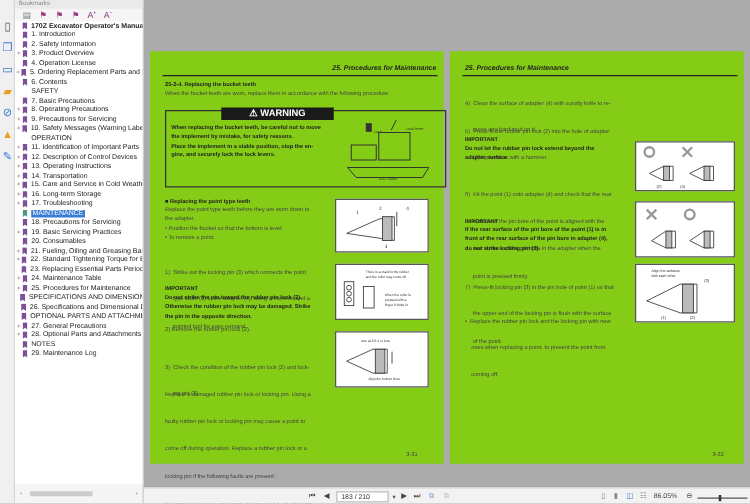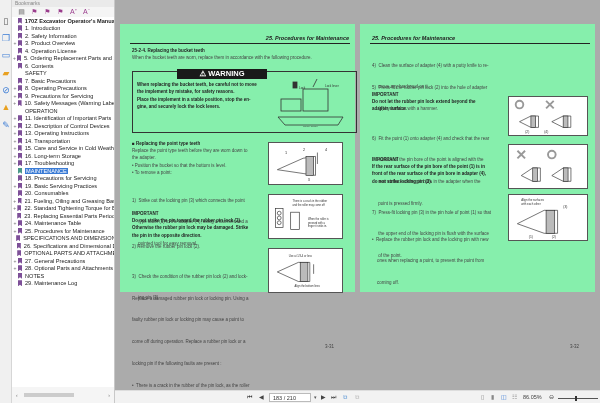--- a/index.html
+++ b/index.html
@@ -13,21 +13,21 @@
 #tree{position:absolute;top:17px;left:0;width:102px;height:370px;background:#fff;overflow:hidden}
 .node{height:7.5px;display:flex;align-items:center;font-size:5.6px;color:#222;white-space:nowrap;position:relative}
 .node .exp{width:6px;font-size:5px;color:#777;text-align:center}
 .node .bm{width:4px;height:6px;background:#7d4f98;margin-right:3px;flex:none;clip-path:polygon(0 0,100% 0,100% 100%,50% 75%,0 100%)}
 .node .lbl{overflow:hidden}
 .node.sel .lbl{background:#3a7bd5;color:#fff;padding:0 1px}
 .node.sel .bm{background:#4a9a8a}
 .node.b .lbl{font-weight:bold}
 #sb-scroll{position:absolute;left:4px;bottom:5px;width:94px;height:6px;font-size:5px;color:#777}
 #sb-scroll .thumb{position:absolute;left:8px;top:1px;width:50px;height:4px;background:#ccc}
-.page{position:absolute;background:#86efac;top:24px;height:268px}
+.page{position:absolute;background:#84cc16;top:41px;height:330px}
 #p1{left:120px;width:235px}
 #p2{left:360px;width:235px}
 .rule{position:absolute;height:1.2px;background:#222}
 .hdr{position:absolute;font-size:5.5px;font-weight:bold;font-style:italic;color:#222}
 .tx{position:absolute;font-size:4.5px;line-height:7.3px;color:#444}
 .tx.b{font-weight:bold;color:#222}
 .pnum{position:absolute;font-size:4.5px;color:#444}
 .warnbox{position:absolute;border:1px solid #333}
 .warnbar{position:absolute;background:#1a1a1a;color:#fff;font-weight:bold;font-size:7.5px;text-align:center;line-height:10px}
 .fig{position:absolute;border:1px solid #555;background:#fff}

